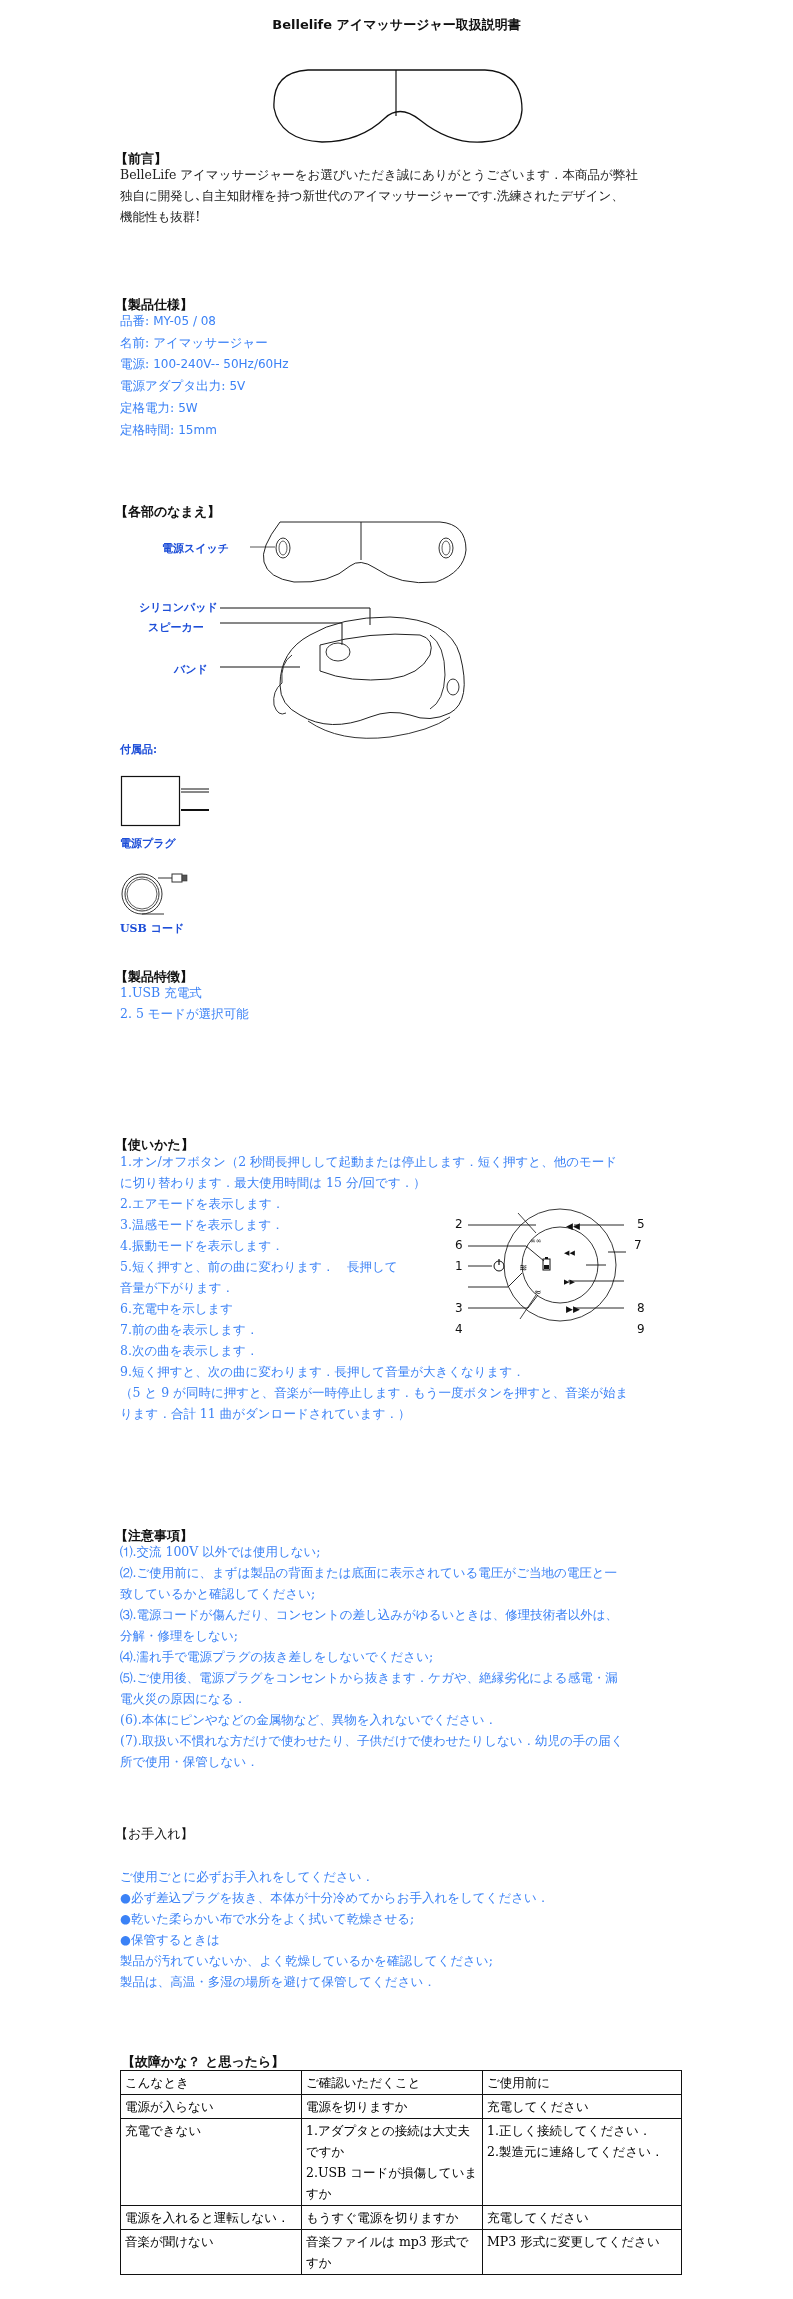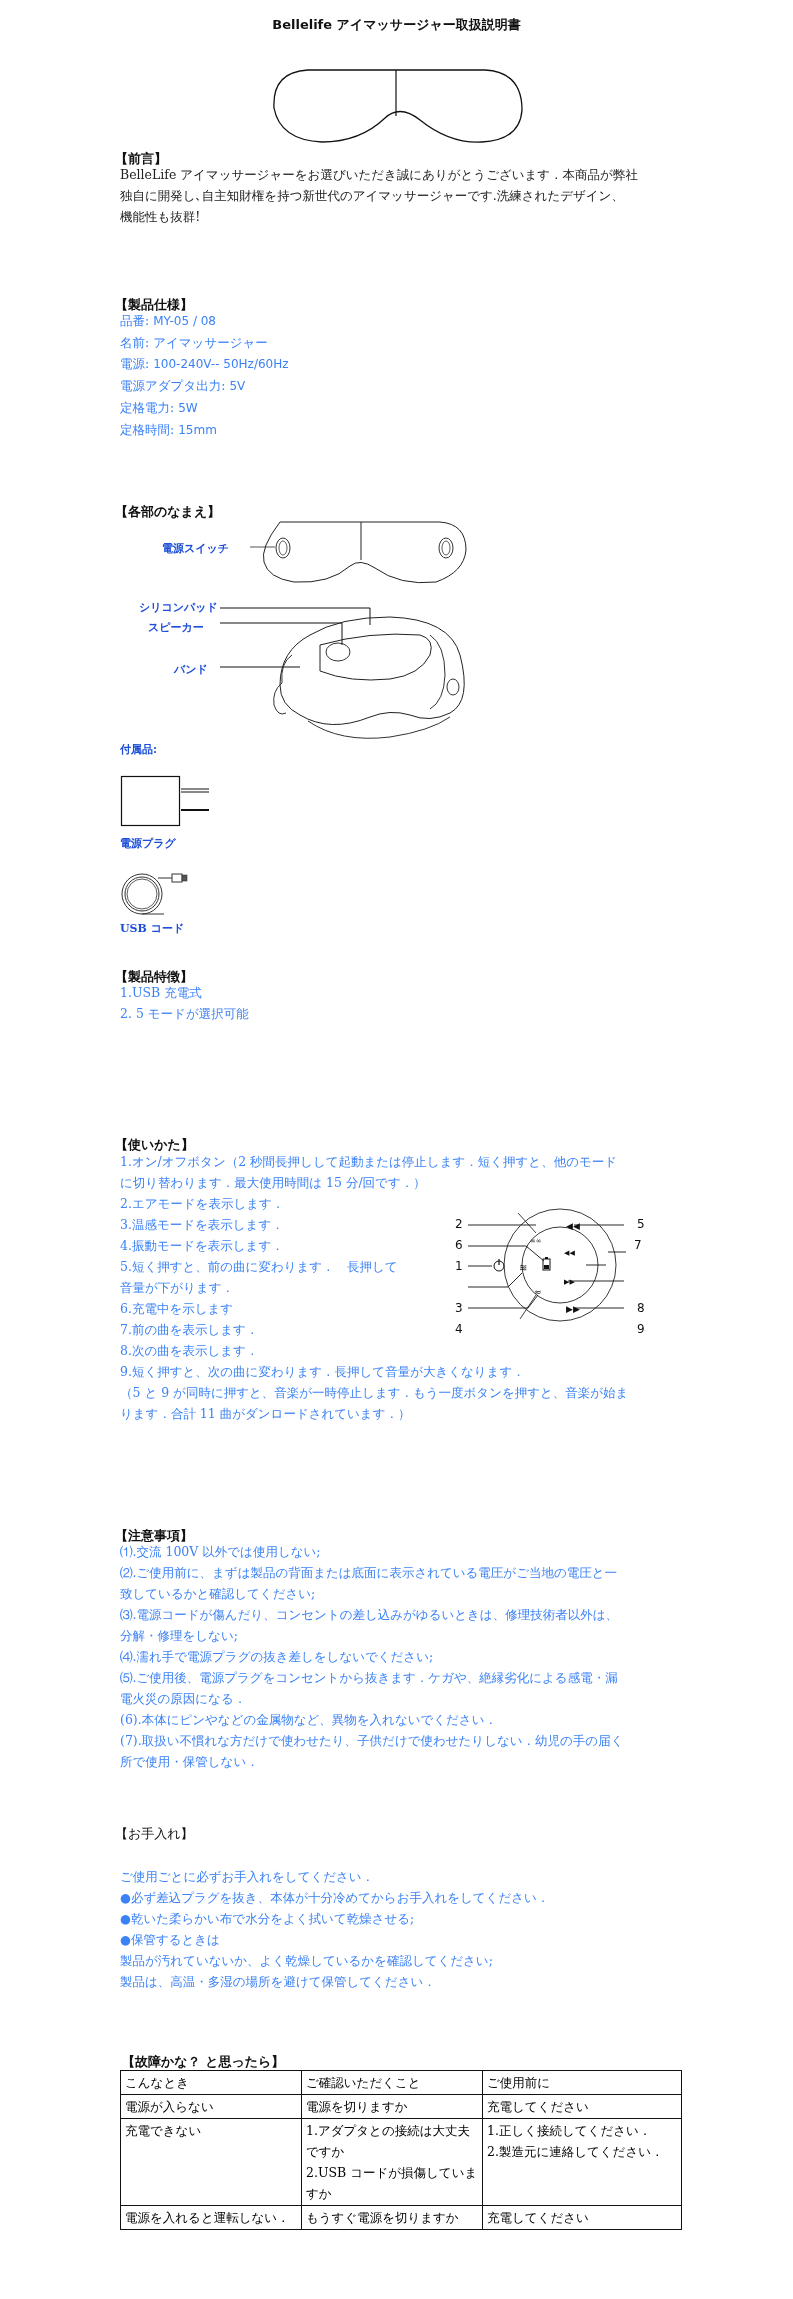--- a/index.html
+++ b/index.html
@@ -207,14 +207,19 @@
     <td class="c2" style="white-space:pre-line;">1.アダプタとの接続は大丈夫ですか
 2.USB コードが損傷していますか</td>
     <td style="white-space:pre-line;">1.正しく接続してください．
 2.製造元に連絡してください．</td>
   </tr>
   <tr>
     <td class="c1">電源を入れると運転しない．</td>
     <td class="c2">もうすぐ電源を切りますか</td>
     <td>充電してください</td>
   </tr>
+  <tr>
+    <td class="c1">音楽が聞けない</td>
+    <td class="c2">音楽ファイルは mp3 形式ですか</td>
+    <td>MP3 形式に変更してください</td>
+  </tr>
 </tbody>
   </table>
 
 </body></html>

